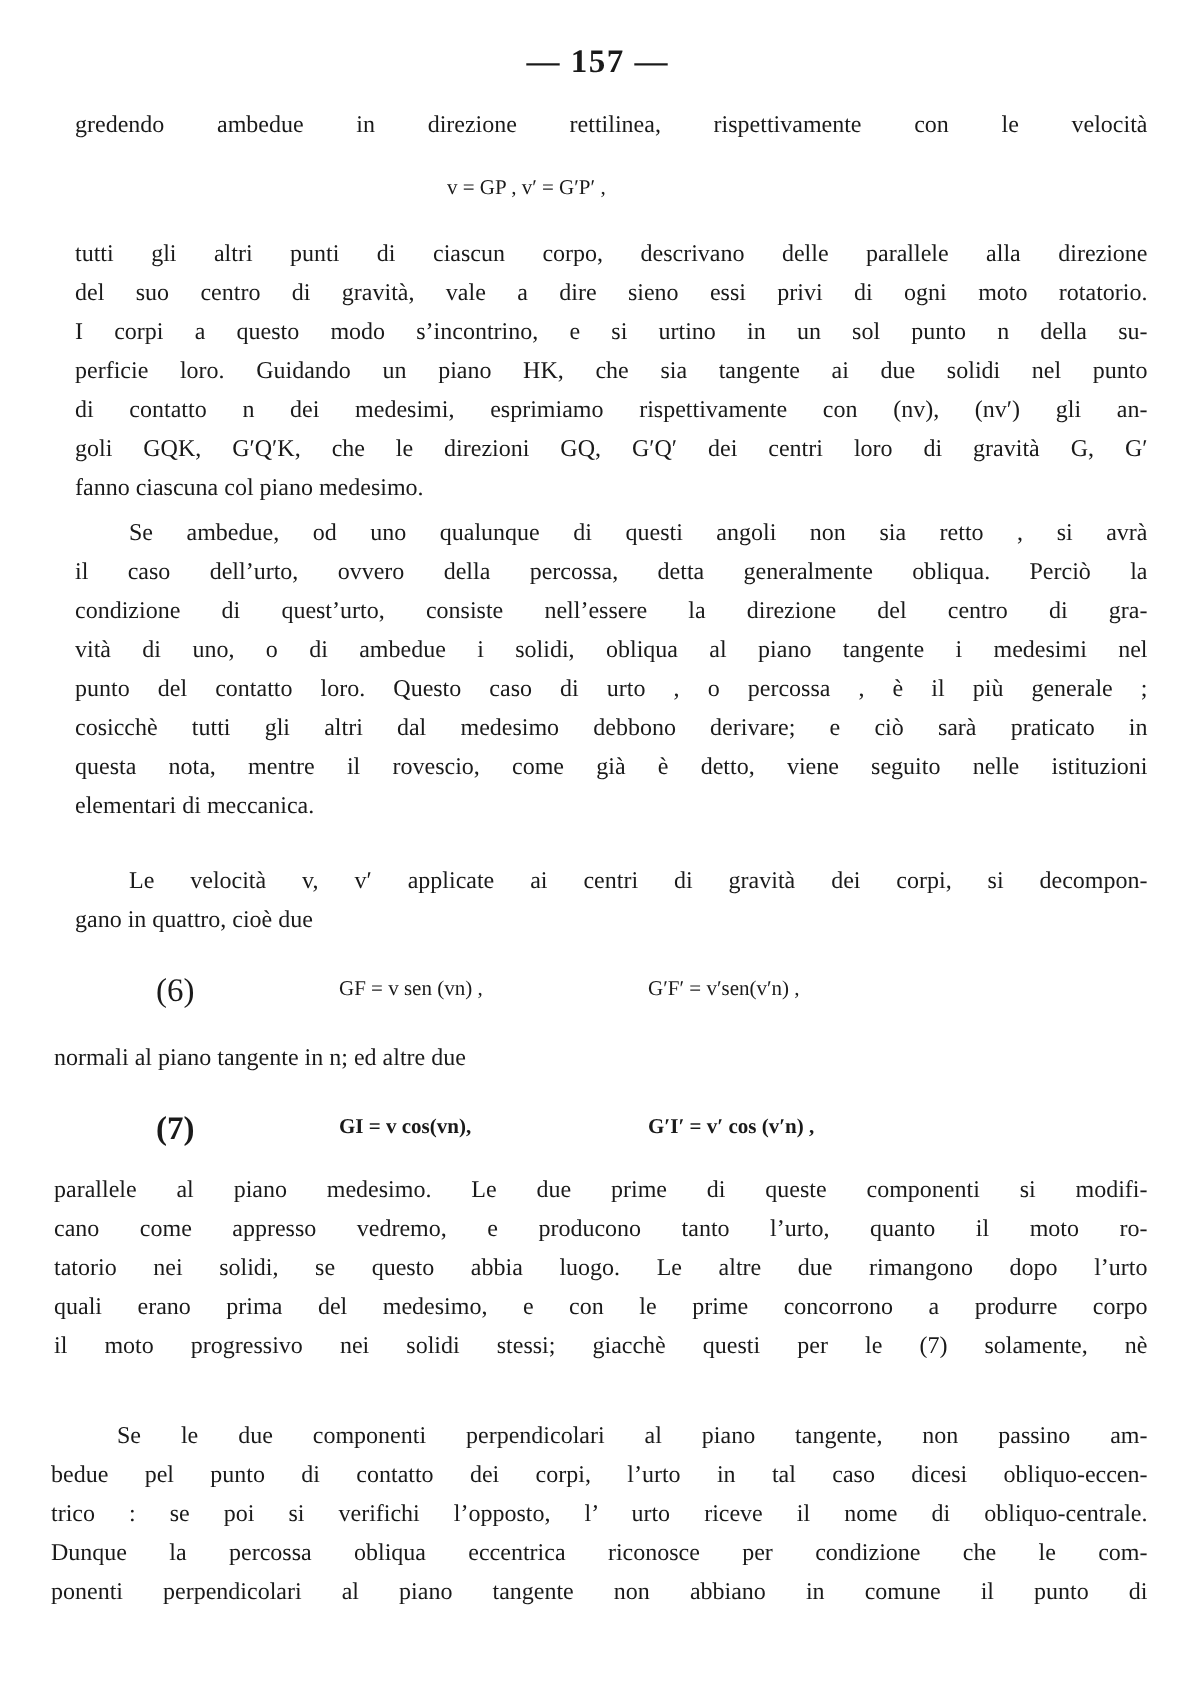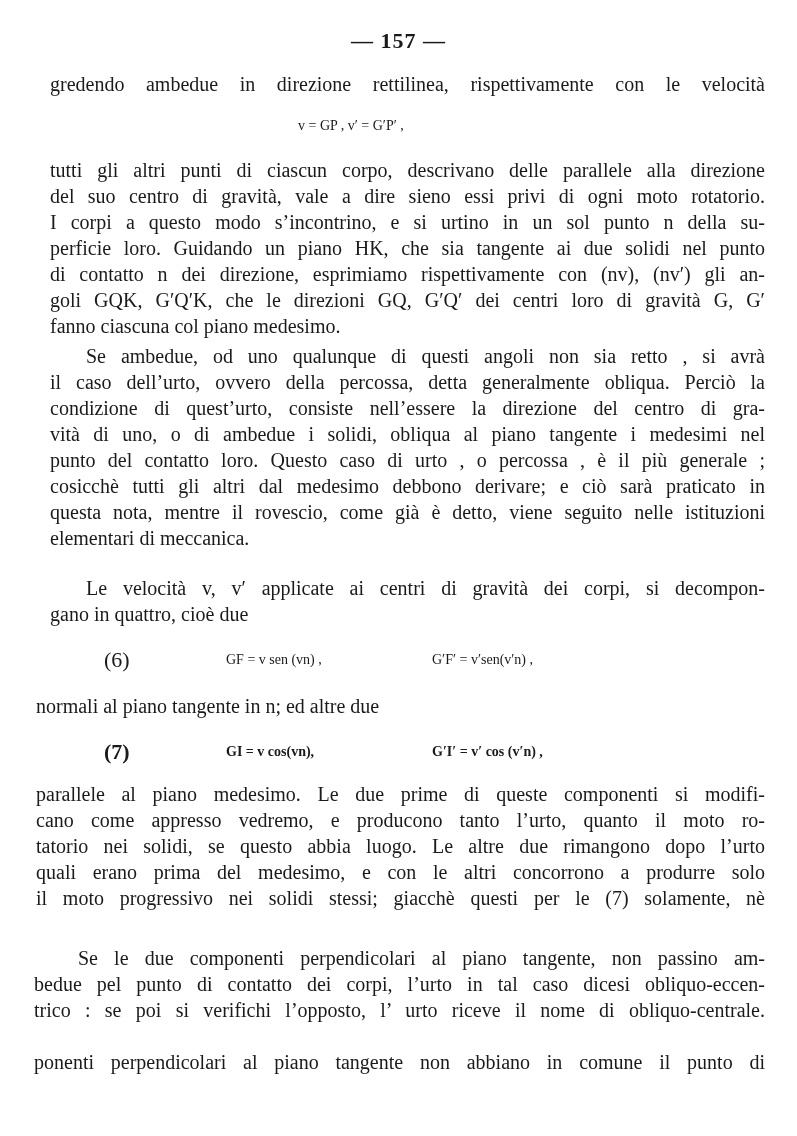--- a/index.html
+++ b/index.html
@@ -26,21 +26,21 @@
       left: 0; width: 797px;
       text-align: center;
       font-size: 22px;
       font-weight: bold;
       letter-spacing: 1px;
     }
     .line {
       position: absolute;
       left: 50px;
       width: 715px;
-      font-size: 20px;
+      font-size: 16px;
       line-height: 28px;
       white-space: nowrap;
       text-align: justify;
       text-align-last: justify;
       transform-origin: left top;
     }
     .line.last {
       text-align-last: left;
     }
     .line.indent { left: 86px; width: 679px; }
@@ -65,21 +65,21 @@
   <div class="page-number">— 157 —</div>
 
   <div class="line" style="top:70px;">gredendo ambedue in direzione rettilinea, rispettivamente con le velocità</div>
 
   <div class="formula" style="top:112px; left:298px;">v = GP ,   v′ = G′P′ ,</div>
 
   <div class="line" style="top:156px;">tutti gli altri punti di ciascun corpo, descrivano delle parallele alla direzione</div>
   <div class="line" style="top:182px;">del suo centro di gravità, vale a dire sieno essi privi di ogni moto rotatorio.</div>
   <div class="line" style="top:208px;">I corpi a questo modo s’incontrino, e si urtino in un sol punto n della su-</div>
   <div class="line" style="top:234px;">perficie loro. Guidando un piano HK, che sia tangente ai due solidi nel punto</div>
-  <div class="line" style="top:260px;">di contatto n dei direzione, esprimiamo rispettivamente con (nv), (nv′) gli an-</div>
+  <div class="line" style="top:260px;">di contatto n dei medesimi, esprimiamo rispettivamente con (nv), (nv′) gli an-</div>
   <div class="line" style="top:286px;">goli GQK, G′Q′K, che le direzioni GQ, G′Q′ dei centri loro di gravità G, G′</div>
   <div class="line last" style="top:312px;">fanno ciascuna col piano medesimo.</div>
 
   <div class="line indent" style="top:342px;">Se ambedue, od uno qualunque di questi angoli non sia retto , si avrà</div>
   <div class="line" style="top:368px;">il caso dell’urto, ovvero della percossa, detta generalmente obliqua. Perciò la</div>
   <div class="line" style="top:394px;">condizione di quest’urto, consiste nell’essere la direzione del centro di gra-</div>
   <div class="line" style="top:420px;">vità di uno, o di ambedue i solidi, obliqua al piano tangente i medesimi nel</div>
   <div class="line" style="top:446px;">punto del contatto loro. Questo caso di urto , o percossa , è il più generale ;</div>
   <div class="line" style="top:472px;">cosicchè tutti gli altri dal medesimo debbono derivare; e ciò sarà praticato in</div>
   <div class="line" style="top:498px;">questa nota, mentre il rovescio, come già è detto, viene seguito nelle istituzioni</div>
@@ -94,20 +94,21 @@
 
   <div class="line last" style="top:692px; left:36px;">normali al piano tangente in n; ed altre due</div>
 
   <div class="eqnum b" style="top:738px; left:104px;">(7)</div>
   <div class="formula b" style="top:738px; left:226px;">GI = v cos(vn),</div>
   <div class="formula b" style="top:738px; left:432px;">G′I′ = v′ cos (v′n) ,</div>
 
   <div class="line wide" style="top:780px; left:36px; width:729px;">parallele al piano medesimo. Le due prime di queste componenti si modifi-</div>
   <div class="line wide" style="top:806px; left:36px; width:729px;">cano come appresso vedremo, e producono tanto l’urto, quanto il moto ro-</div>
   <div class="line wide" style="top:832px; left:36px; width:729px;">tatorio nei solidi, se questo abbia luogo. Le altre due rimangono dopo l’urto</div>
-  <div class="line wide" style="top:858px; left:36px; width:729px;">quali erano prima del medesimo, e con le altri concorrono a produrre solo</div>
+  <div class="line wide" style="top:858px; left:36px; width:729px;">quali erano prima del medesimo, e con le prime concorrono a produrre corpo</div>
   <div class="line wide" style="top:884px; left:36px; width:729px;">il moto progressivo nei solidi stessi; giacchè questi per le (7) solamente, nè</div>
 
   <div class="line" style="top:970px; left:34px; width:731px;">bedue pel punto di contatto dei corpi, l’urto in tal caso dicesi obliquo-eccen-</div>
   <div class="line" style="top:944px; left:78px; width:687px;">Se le due componenti perpendicolari al piano tangente, non passino am-</div>
   <div class="line" style="top:996px; left:34px; width:731px;">trico : se poi si verifichi l’opposto, l’ urto riceve il nome di obliquo-centrale.</div>
+  <div class="line" style="top:1022px; left:34px; width:731px;">Dunque la percossa obliqua eccentrica riconosce per condizione che le com-</div>
   <div class="line" style="top:1048px; left:34px; width:731px;">ponenti perpendicolari al piano tangente non abbiano in comune il punto di</div>
 </div>
 
 </body></html>

